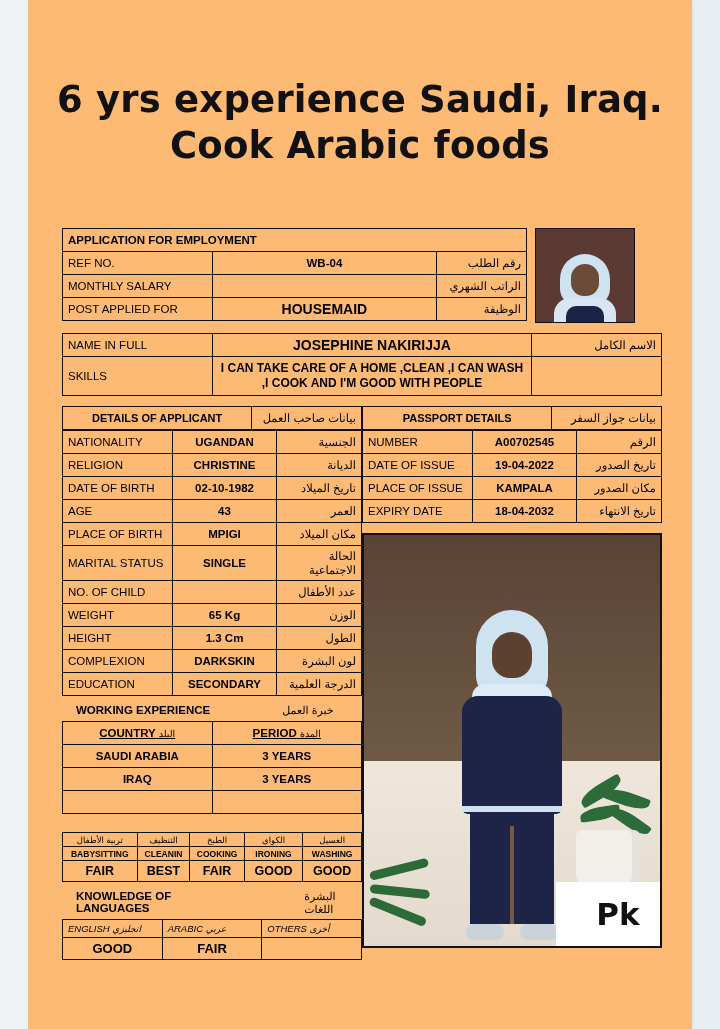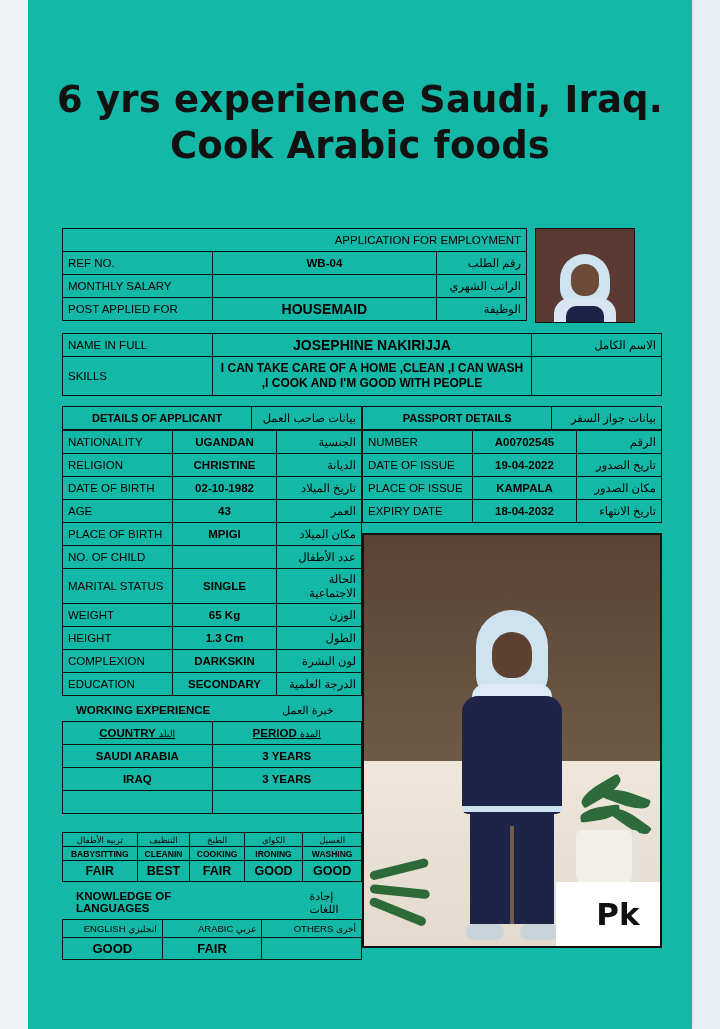--- a/index.html
+++ b/index.html
@@ -7,21 +7,21 @@
   body {
     width:720px; height:1029px;
     background:#e9eef2;
     font-family:"Liberation Sans", sans-serif;
     overflow:hidden;
     position:relative;
   }
   .page {
     position:absolute;
     left:28px; top:0; width:664px; height:1029px;
-    background:#14b8a6;
+    background:#fdba74;
     box-shadow:0 0 4px rgba(0,0,0,0.10);
   }
   .page:before{
     content:"";
     position:absolute; left:-28px; top:0; width:28px; height:1029px;
     background:#eef2f5;
   }
   .headline {
     text-align:center;
     font-family:"DejaVu Sans", sans-serif;
@@ -40,21 +40,21 @@
     font-size:11.5px;
     padding:3px 5px;
     height:23px;
     vertical-align:middle;
     color:#000;
   }
   .lbl { font-size:11px; }
   .val { text-align:center; font-weight:bold; font-size:12.5px; }
   .ar  { text-align:right; font-size:10.5px; direction:rtl; }
   .ctr { text-align:center; }
-  .hdr { text-align:right; font-weight:normal; font-size:13px; }
+  .hdr { text-align:left; font-weight:bold; font-size:13px; }
 
   
   .b1 { display:flex; }
   .b1-left { width:465px; }
   .b1-photo {
     width:100px; margin-left:8px;
     border:1px solid #111;
     background:#5a3a33;
     position:relative; overflow:hidden;
     height:95px;
@@ -130,21 +130,21 @@
   .we-head td { text-align:center; font-weight:bold; font-size:11px; height:20px;text-decoration:underline; }
   .we-head .ar-in { font-weight:normal; font-size:9.5px; }
   .we-row td { text-align:center; font-weight:bold; font-size:13px; height:22px; }
   .we-blank td { height:20px; }
 
   .skills-tbl td { text-align:center; }
   .skills-tbl .ar-s { font-size:8.5px; height:14px; padding:1px; }
   .skills-tbl .en-s { font-size:8.5px; font-weight:bold; height:14px; padding:1px 2px; }
   .skills-tbl .v-s  { font-size:12.5px; font-weight:bold; height:20px; }
 
-  .lang-tbl .hd { font-size:9.5px; height:18px; text-align:right; }
+  .lang-tbl .hd { font-size:9.5px; height:18px; text-align:left;font-style:italic; }
   .lang-tbl .hd .ar-in{ font-size:9px; }
   .lang-tbl .v { font-size:13px; font-weight:bold; height:22px; text-align:center; }
 
   .b2 { margin-top:10px; }
   .b2 .skills-text { text-align:center; font-weight:bold; font-size:12px; line-height:15px; padding:4px 6px; }
 </style>
 </head>
 <body>
 
 <div class="page">
@@ -255,28 +255,28 @@
             <td class="lbl">AGE</td>
             <td class="val">43</td>
             <td class="ar">العمر</td>
           </tr>
           <tr>
             <td class="lbl">PLACE OF BIRTH</td>
             <td class="val">MPIGI</td>
             <td class="ar">مكان الميلاد</td>
           </tr>
           <tr>
+            <td class="lbl">MARITAL STATUS</td>
+            <td class="val">SINGLE</td>
+            <td class="ar">الحالة الاجتماعية</td>
+          </tr>
+          <tr>
             <td class="lbl">NO. OF CHILD</td>
             <td class="val"></td>
             <td class="ar">عدد الأطفال</td>
-          </tr>
-          <tr>
-            <td class="lbl">MARITAL STATUS</td>
-            <td class="val">SINGLE</td>
-            <td class="ar">الحالة الاجتماعية</td>
           </tr>
           <tr>
             <td class="lbl">WEIGHT</td>
             <td class="val">65 Kg</td>
             <td class="ar">الوزن</td>
           </tr>
           <tr>
             <td class="lbl">HEIGHT</td>
             <td class="val">1.3 Cm</td>
             <td class="ar">الطول</td>
@@ -346,21 +346,21 @@
             <td class="v-s">BEST</td>
             <td class="v-s">FAIR</td>
             <td class="v-s">GOOD</td>
             <td class="v-s">GOOD</td>
           </tr>
         </tbody>
           </table>
 
         <div class="sec-title-row">
           <div class="sec-title">KNOWLEDGE OF LANGUAGES</div>
-          <div class="sec-title-ar">إجادة اللغات</div>
+          <div class="sec-title-ar">البشرة اللغات</div>
         </div>
         <table class="t lang-tbl">
           <tbody>
               <tr>
             <td class="hd" style="width:100px">
               <span>ENGLISH</span>
               <span class="ar-in">انجليزي</span>
             </td>
             <td class="hd" style="width:100px">
               <span>ARABIC</span>

